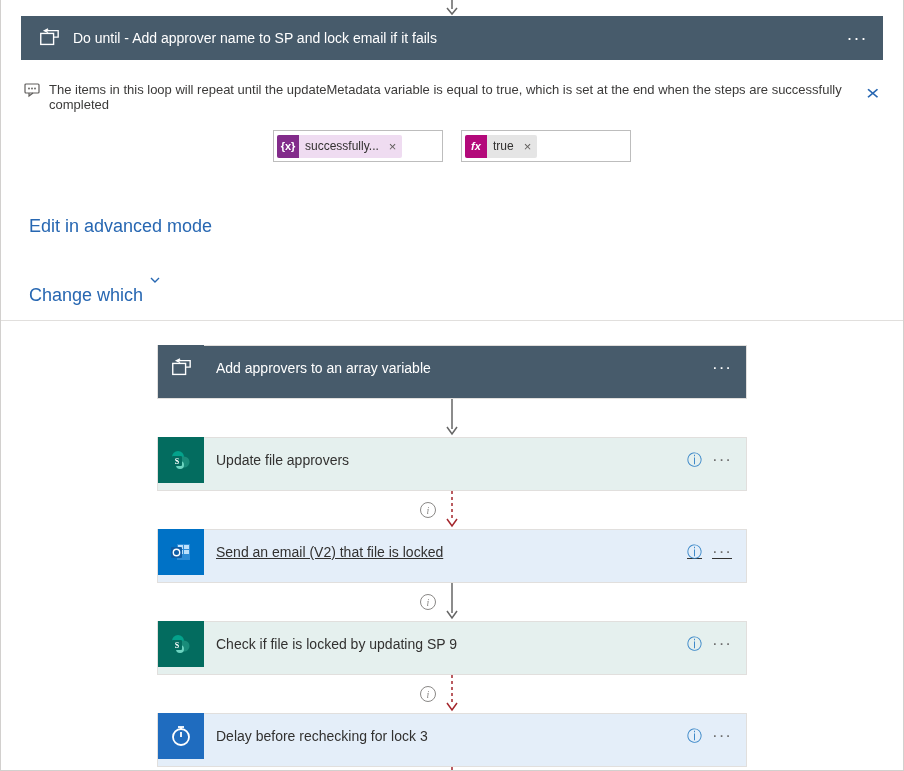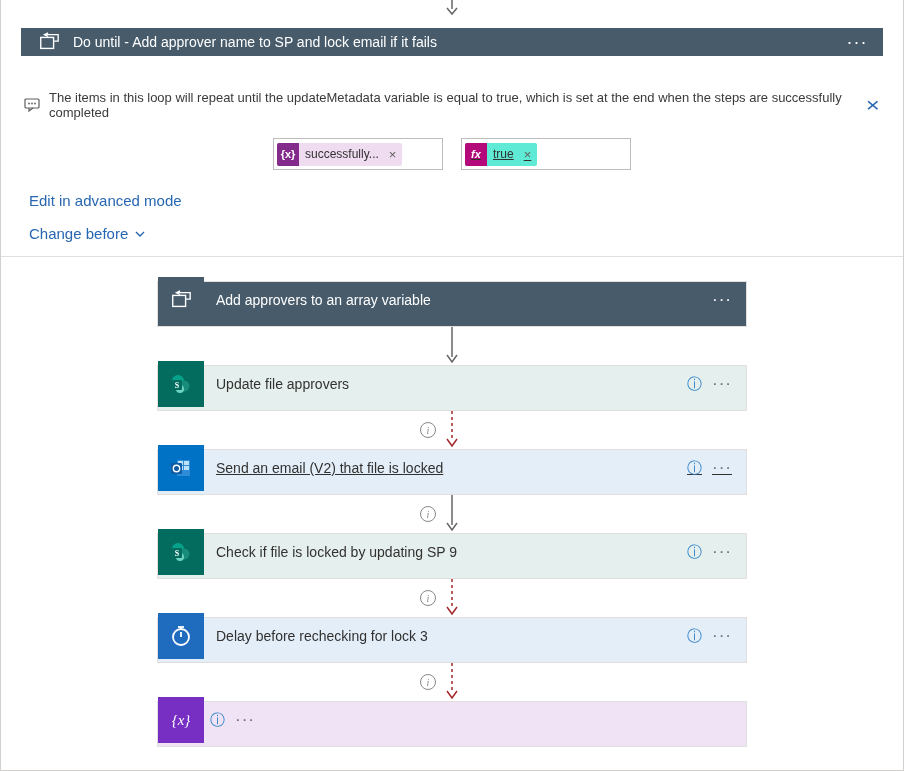--- a/index.html
+++ b/index.html
@@ -1,47 +1,47 @@
 <!DOCTYPE html>
 <html><head>
 <meta charset="utf-8">
 <style>
 *{box-sizing:border-box;margin:0;padding:0;}
 body{font-family:"Segoe UI",Arial,sans-serif;font-size:13px;color:#323130;background:#fff;}
 .page{width:904px;height:771px;border:1px solid #d2d0ce;border-top:none;margin:0 auto;position:relative;padding-bottom:30px;}
 .top-arrow{display:flex;justify-content:center;height:16px;}
 .top-arrow svg{display:block;}
-.header-bar{background:#475b6b;height:28px;display:flex;align-items:center;padding:0 12px;color:#fff;margin:12px 20px;}
+.header-bar{background:#475b6b;height:44px;display:flex;align-items:center;padding:0 12px;color:#fff;margin:0 20px;}
 .header-icon-box{width:32px;height:32px;display:flex;align-items:center;justify-content:center;color:#fff;}
 .header-title{flex:1;padding-left:8px;font-size:14px;}
 .header-more{width:28px;text-align:center;font-size:18px;letter-spacing:1px;cursor:pointer;color:#fff;}
 .content{padding:22px 20px 0 20px;}
-.comment-row{display:flex;align-items:center;}
+.comment-row{display:flex;}
 .comment-icon{width:22px;display:flex;justify-content:center;}
 .comment-text{flex:1;padding:0 6px;color:#3b3a39;font-size:13px;}
 .close-x{color:#2767b2;font-size:20px;cursor:pointer;padding:0 4px;font-weight:300;transform:scaleX(1.2);}
 .condition-row{display:flex;justify-content:center;gap:18px;margin:18px 0;}
 .token-box{border:1px solid #bdbdbd;height:32px;display:flex;align-items:center;padding:2px 3px;min-width:170px;background:#fff;}
 .token-pill{display:inline-flex;align-items:center;height:23px;border-radius:2px;font-size:12px;padding-right:4px;overflow:hidden;}
 .token-pill .badge{width:22px;height:23px;display:flex;align-items:center;justify-content:center;color:#fff;font-size:11px;font-weight:600;}
 .token-pill .lbl{padding:0 6px;}
 .token-pill .tx{font-size:13px;color:#605e5c;padding:0 2px 0 4px;cursor:pointer;}
 .pill-var{background:#efdcf1;}
 .pill-var .badge{background:#822b8a;}
-.pill-fx{background:#5eead4;text-decoration:underline;}
+.pill-fx{background:#e5e5e5;}
 .pill-fx .badge{background:#b3097a;font-style:italic;}
 .op-box{border:1px solid #bdbdbd;height:32px;display:flex;align-items:center;padding:0 10px;min-width:175px;background:#fff;justify-content:space-between;color:#3b3a39;}
 .chev{color:#707070;}
 .links-area{padding:4px 8px 14px 8px;display:flex;flex-direction:column;gap:16px;}
 .link-line{display:flex;align-items:center;gap:6px;}
-.link{color:#2767b2;font-size:15px;cursor:pointer;}
+.link{color:#2767b2;font-size:18px;cursor:pointer;margin-top:32px;}
 .divider{border-top:1px solid #e1dfdd;margin:0 -20px;}
 
 .actions-col{display:flex;flex-direction:column;align-items:center;padding-top:24px;}
-.card{width:590px;height:46px;display:flex;align-items:center;padding:0 10px 8px 0;background:#fff;border:1px solid #e1dfdd;}
+.card{width:590px;height:54px;display:flex;align-items:center;padding:0 10px 8px 0;background:#fff;border:1px solid #e1dfdd;}
 .card .icon{width:46px;height:46px;display:flex;align-items:center;justify-content:center;color:#fff;flex-shrink:0;}
 .card .title{flex:1;padding-left:12px;font-size:14px;}
 .card .help{color:#3a87c8;font-size:15px;padding:0 6px;cursor:pointer;}
 .card .more{color:#6e6e6e;font-size:17px;letter-spacing:1px;padding:0 4px;cursor:pointer;}
 
 .c-blue-dk{background:#475b6b;}
 .c-teal{background:#e5f0ee;}
 .c-teal .icon{background:#036c5f;}
 .c-out{background:#e4eef9;text-decoration:underline;}
 .c-out .icon{background:#0072c6;}
@@ -109,21 +109,21 @@
           <span class="tx">×</span>
         </span>
       </div>
     </div>
 
     <div class="links-area">
       <div class="link-line">
         <span class="link">Edit in advanced mode</span>
       </div>
       <div class="link-line">
-        <span class="link">Change before</span>
+        <span class="link">Change which</span>
         <span>
           <svg width="12" height="12" viewBox="0 0 12 12">
               <path d="M2 4 L6 8 L10 4" stroke="#2767b2" stroke-width="1.4" fill="none"></path>
             </svg>
         </span>
       </div>
     </div>
 
     <div class="divider"></div>
 

